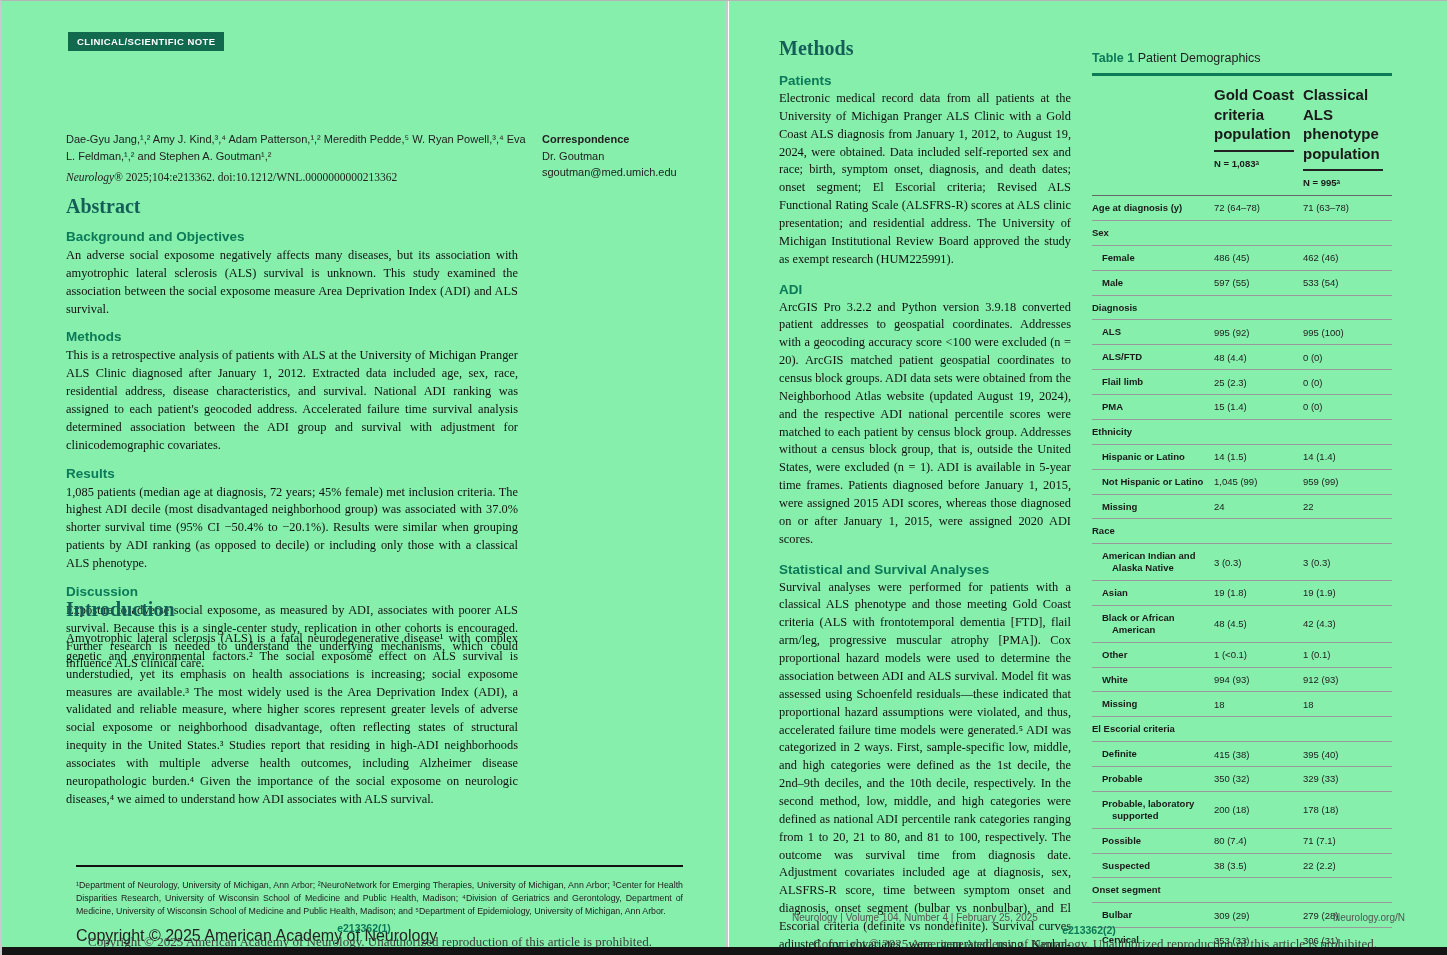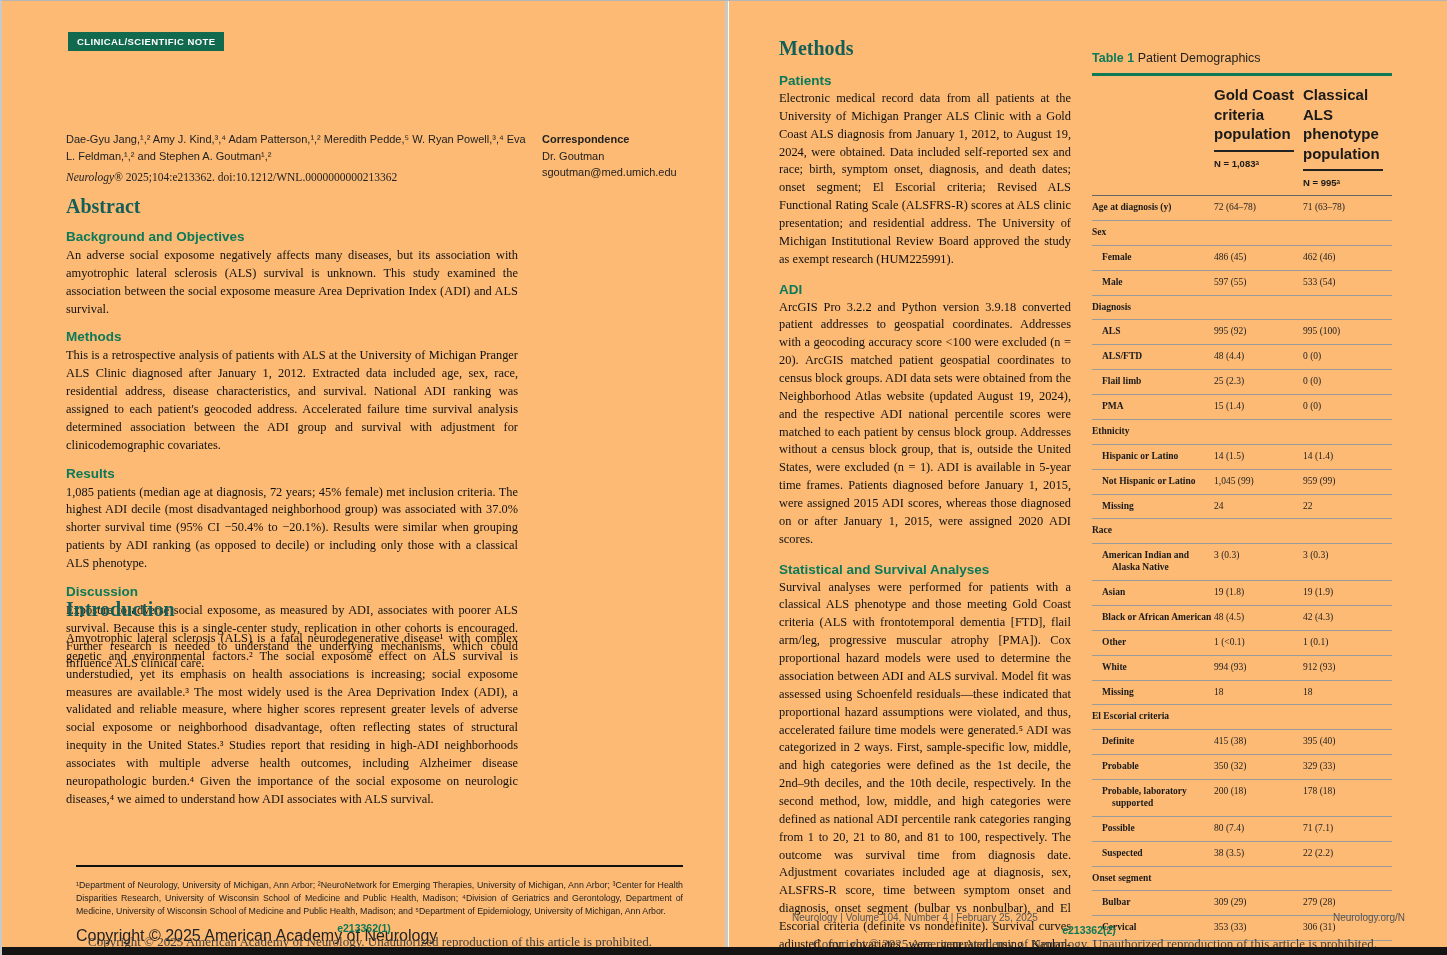--- a/index.html
+++ b/index.html
@@ -1,20 +1,20 @@
 <!DOCTYPE html>
 <html><head>
 <meta charset="utf-8">
 <style>
   * { margin:0; padding:0; box-sizing:border-box; }
   html,body { background:#d8d8d8; }
   .stage { position:relative; width:1447px; height:955px; background:#fff;
            border-top:1px solid #b5b5b5; border-left:2px solid #c9c9c9;
            font-family:"Liberation Serif", serif; color:#1a1a1a; overflow:hidden; }
-  .page  { position:absolute; top:0; height:947px; background:#fdba74; }
+  .page  { position:absolute; top:0; height:947px; background:#86efac; }
   .page1 { left:0; width:724px; }
   .page2 { left:727px; width:720px; }
   .divider { position:absolute; left:723px; top:0; bottom:8px; width:3px; background:#c9c9c9; }
   .bottombar { position:absolute; left:0; right:0; bottom:0; height:8px; background:#141414; }
 
   .abs { position:absolute; }
 
   
   .badge { left:66px; top:31px; background:#116a4e; color:#fff;
            font:bold 9.5px "Liberation Sans", sans-serif; letter-spacing:.4px;
@@ -61,21 +61,21 @@
   .table-wrap { left:363px; top:50px; width:300px; font-family:"Liberation Sans", sans-serif; }
   .t-title { font-size:12.5px; color:#222; padding-bottom:8px; border-bottom:3px solid #0e7a55; }
   .t-title .t-title-label { font-weight:bold; color:#0c7a58; }
   .t-head { display:flex; border-bottom:1px solid #666; padding-top:9px; }
   .t-head .t-spacer { width:122px; }
   .t-col { width:86px; padding-right:6px; margin-right:3px; }
   .t-col-title { font-weight:bold; font-size:15px; line-height:1.3; color:#1a1a1a;
                  border-bottom:2px solid #222; padding-bottom:6px; min-height:44px; }
   .t-n { font-weight:bold; font-size:9.5px; color:#1a1a1a; padding:6px 0 7px 0; }
   .t-rows { }
-  .t-row { display:flex; align-items:flex-start; border-bottom:1px solid #9a9a9a; padding:6px 0;font-family:Liberation Serif, serif; }
+  .t-row { display:flex; align-items:center; border-bottom:1px solid #9a9a9a; padding:6px 0; }
   .t-label { width:122px; font-weight:bold; font-size:9.5px; line-height:1.25; color:#1a1a1a; }
   .t-row.item .t-label { padding-left:20px; text-indent:-10px; }
   .t-val { width:86px; margin-right:3px; font-size:9.5px; color:#222; }
   .t-rows .t-row:last-child { border-bottom:2px solid #555; }
 </style>
 </head>
 <body>
 
 <div class="stage">
 

